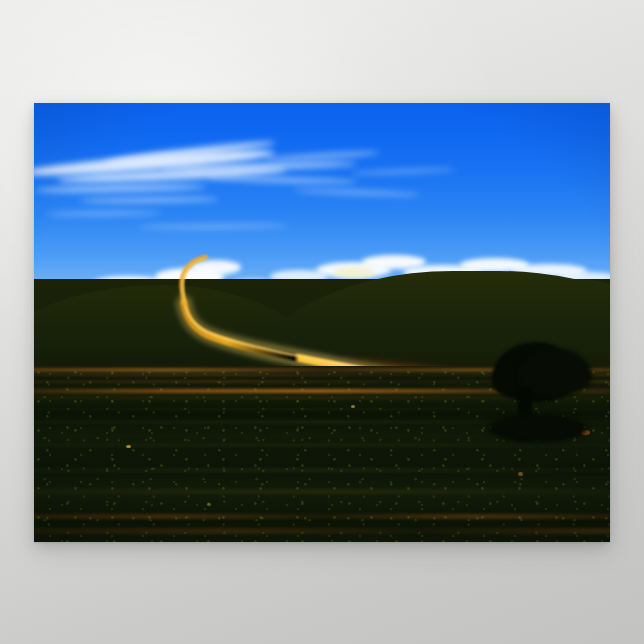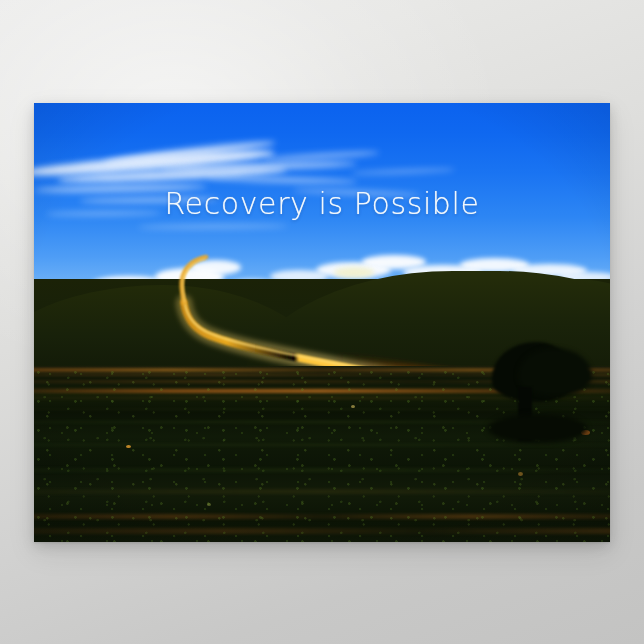--- a/index.html
+++ b/index.html
@@ -420,17 +420,16 @@
 
       <div class="tree">
         <div class="tree-canopy"></div>
         <div class="tree-canopy2"></div>
         <div class="tree-trunk"></div>
         <div class="tree-skirt"></div>
       </div>
 
       <div class="vignette"></div>
 
-      <div id="caption">Recovery is Possible</div>
 
     </div>
   </div>
 </div>
 
 </body></html>

